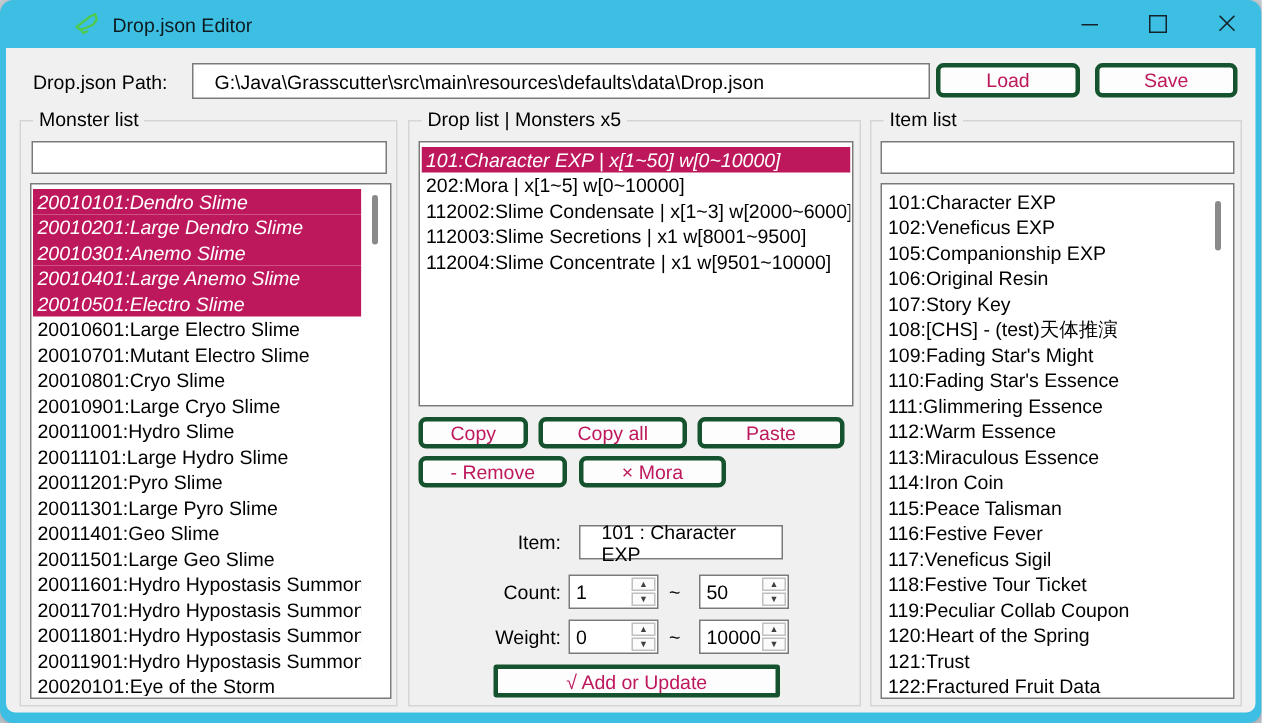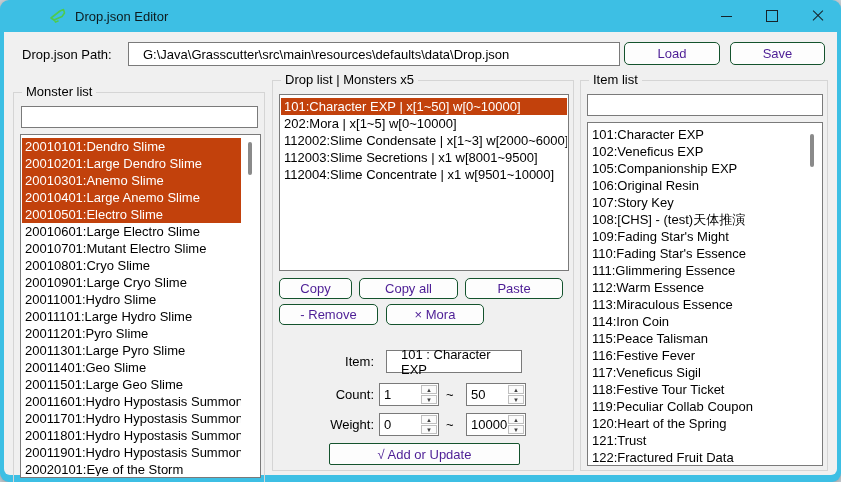--- a/index.html
+++ b/index.html
@@ -12,31 +12,31 @@
   .glyph-min{width:11px;height:0;border-top:1px solid #15232a;display:block;}
   .glyph-max{width:10px;height:10px;border:1px solid #15232a;display:block;}
   .glyph-close{position:relative;width:12px;height:12px;display:block;}
   .glyph-close::before,.glyph-close::after{content:"";position:absolute;left:-1px;top:5px;width:14px;height:1.2px;background:#15232a;}
   .glyph-close::before{transform:rotate(45deg);}
   .glyph-close::after{transform:rotate(-45deg);}
   .client{position:absolute;left:4px;right:4px;top:32px;bottom:7px;background:#f0f0f0;border-radius:0 0 6px 6px;}
 
   .lbl{position:absolute;font-size:13px;color:#000;white-space:nowrap;}
   .tbox{position:absolute;background:#fff;border:1px solid #7a7a7a;box-sizing:border-box;font-size:13px;color:#000;padding:0 14px;font-family:inherit;outline:none;}
-  .btn{position:absolute;background:#fdfdfd;border:1px solid #14532d;border-radius:5px;box-sizing:border-box;font-size:13px;color:#4c1d95;display:flex;align-items:center;justify-content:center;white-space:nowrap;cursor:default;}
+  .btn{position:absolute;background:#fdfdfd;border:3px solid #14532d;border-radius:5px;box-sizing:border-box;font-size:13px;color:#be185d;display:flex;align-items:center;justify-content:center;white-space:nowrap;cursor:default;}
 
   .group{position:absolute;border:1px solid #d5d5d5;box-sizing:border-box;}
   .group>.gtitle{position:absolute;top:-9px;left:8px;background:#f0f0f0;padding:0 4px;font-size:13px;color:#000;white-space:nowrap;}
 
   .listbox{position:absolute;background:#fff;border:1px solid #7a7a7a;box-sizing:border-box;}
   .rows{position:absolute;left:1px;top:1px;bottom:1px;overflow:hidden;padding-top:2px;}
   .rows.full{right:1px;}
   .rows.with-scroll{right:19px;}
   .lrow{height:17px;line-height:17px;font-size:13px;color:#000;padding-left:3px;white-space:nowrap;overflow:hidden;}
-  .lrow.sel{background:#c2410c;color:#fff;}
+  .lrow.sel{background:#be185d;color:#fff;font-style:italic;}
   .vscroll{position:absolute;right:1px;top:1px;bottom:1px;width:18px;background:#fff;}
   .vthumb{position:absolute;left:7px;width:4px;border-radius:2px;background:#8a8a8a;}
 
   .spin{position:absolute;height:23px;background:#fff;border:1px solid #7a7a7a;box-sizing:border-box;}
   .spin .val{position:absolute;left:4px;top:3px;font-size:13px;color:#000;}
   .spin .btns{position:absolute;top:1px;bottom:1px;right:1px;width:16px;display:flex;flex-direction:column;gap:1px;}
   .sbtn{flex:1;background:#fbfbfb;border:1px solid #c0c0c0;box-sizing:border-box;display:flex;align-items:center;justify-content:center;font-size:6px;color:#404040;line-height:1;}
   .tilde{position:absolute;font-size:13px;color:#000;}
 </style>
 </head>
@@ -63,21 +63,21 @@
     </div>
   </div>
 
   <div class="client">
 
     <span class="lbl" style="left:18px;top:15px;">Drop.json Path:</span>
     <input class="tbox" style="left: 124px; top: 10px; width: 492px; height: 24px;" value="G:\Java\Grasscutter\src\main\resources\defaults\data\Drop.json">
     <div class="btn" style="left:620px;top:10px;width:96px;height:23px;">Load</div>
     <div class="btn" style="left:726px;top:10px;width:95px;height:23px;">Save</div>
 
-    <div class="group" style="left:9px;top:48px;width:252px;height:391px;margin-top:12px;">
+    <div class="group" style="left:9px;top:48px;width:252px;height:391px;">
       <span class="gtitle">Monster list</span>
       <input class="tbox" style="left: 7px; top: 13px; width: 237px; height: 22px;" value="">
       <div class="listbox" style="left:6px;top:41px;width:241px;height:344px;">
         <div class="rows with-scroll">
             <div class="lrow sel">20010101:Dendro Slime</div>
             <div class="lrow sel">20010201:Large Dendro Slime</div>
             <div class="lrow sel">20010301:Anemo Slime</div>
             <div class="lrow sel">20010401:Large Anemo Slime</div>
             <div class="lrow sel">20010501:Electro Slime</div>
             <div class="lrow">20010601:Large Electro Slime</div>

